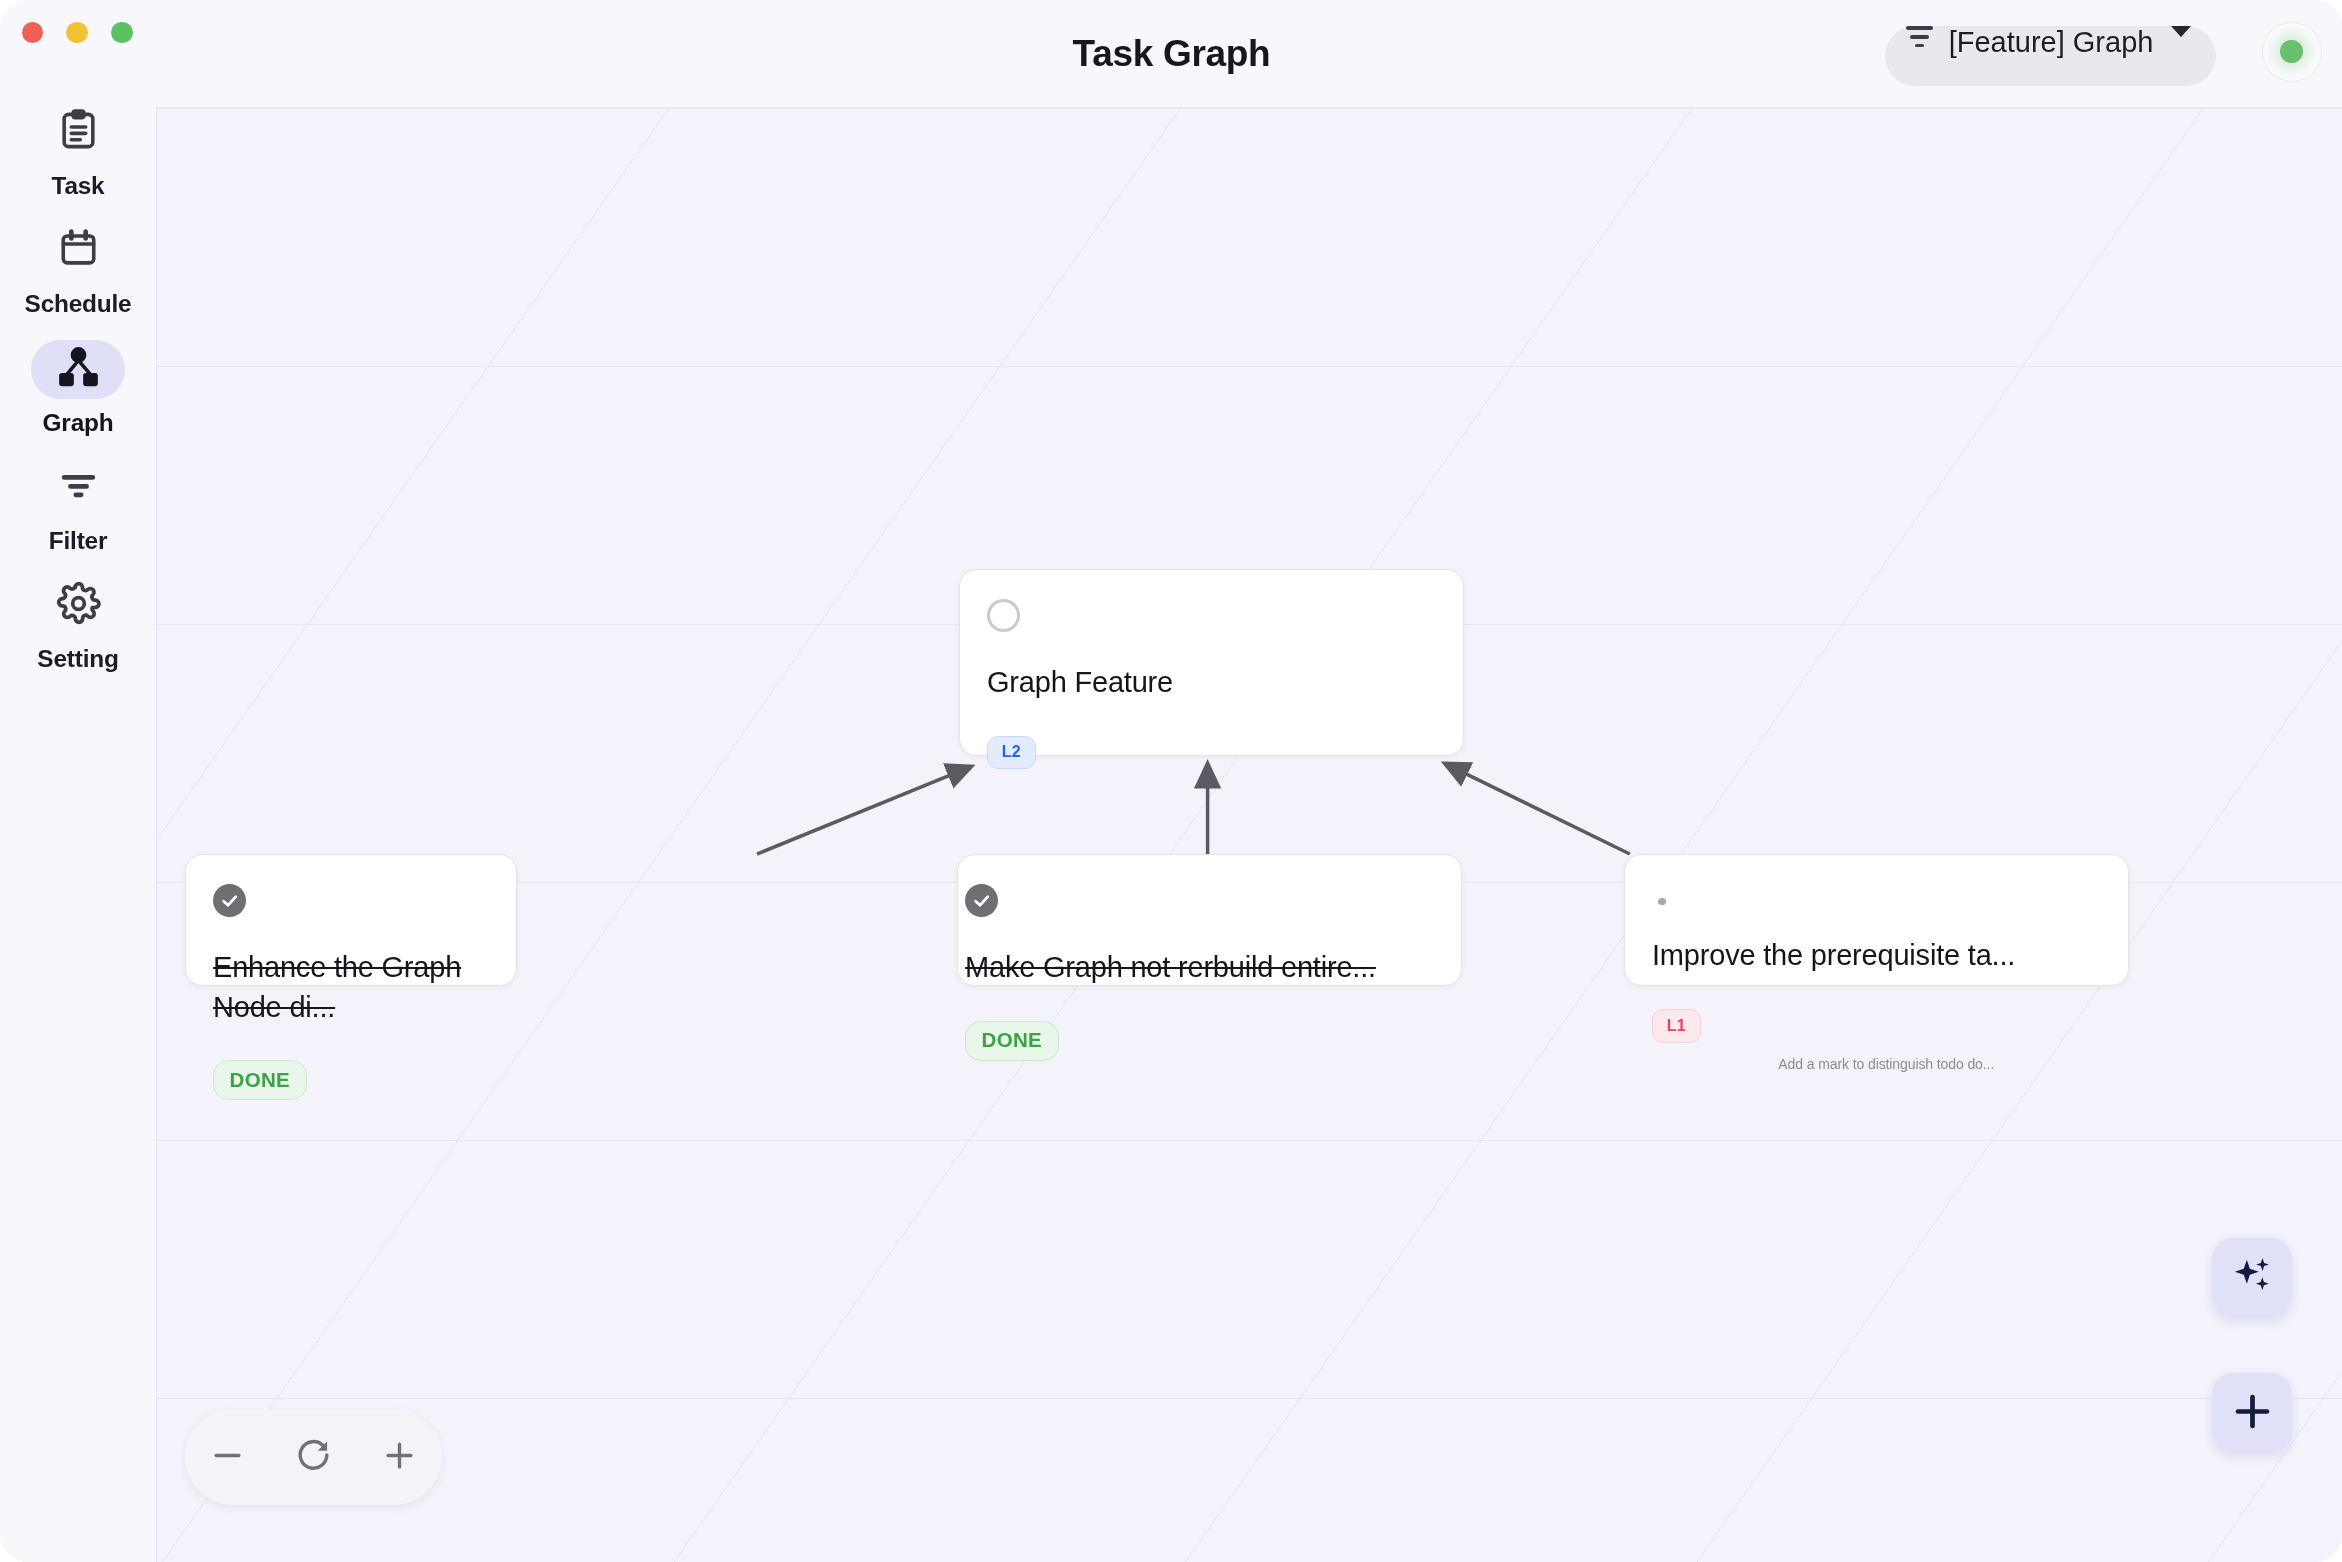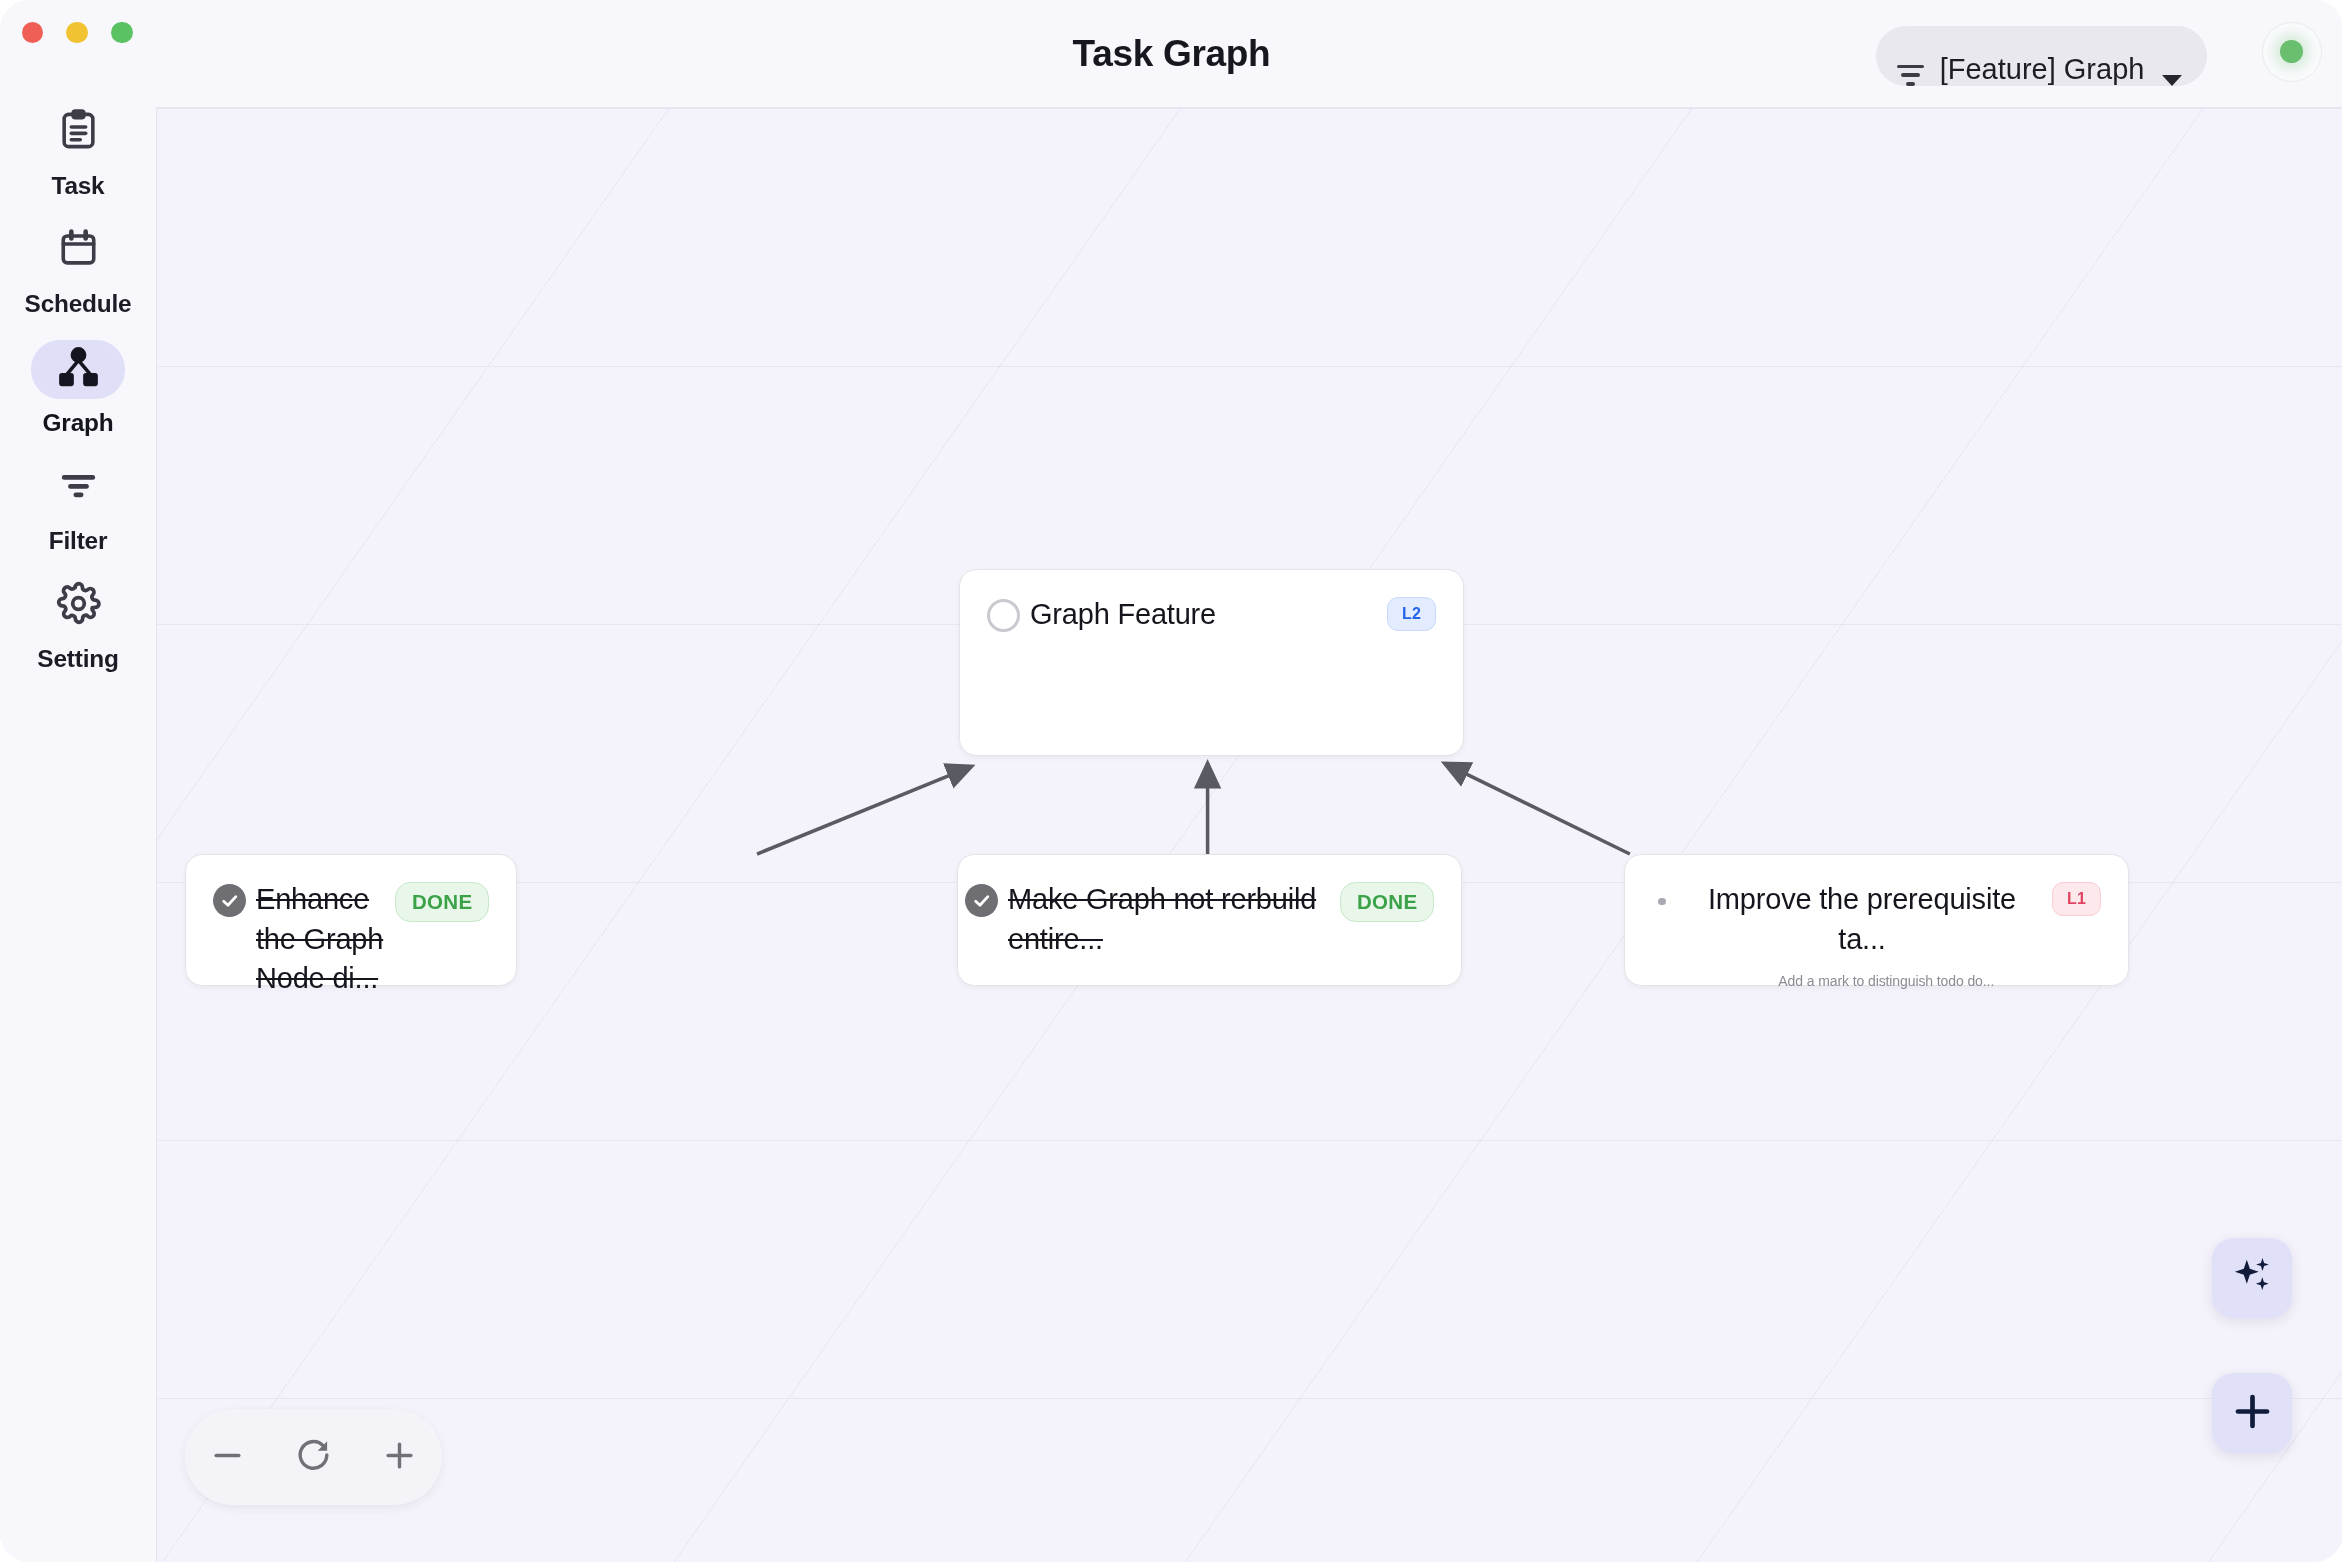--- a/index.html
+++ b/index.html
@@ -57,26 +57,26 @@
     font-size: 37px;
     font-weight: 700;
     color: #16171f;
     letter-spacing: -0.3px;
     pointer-events: none;
     border-radius: 15px;
   }
 
   #filter-chip {
     position: absolute;
-    right: 136px;
+    right: 127px;
     top: 26px;
     height: 60px;
     padding: 0 25px 0 21.5px;
     display: flex;
-    align-items: flex-end;
+    align-items: flex-start;
     gap: 15.6px;
     background: #e8e8ee;
     border-radius: 30px;
     cursor: pointer;
   }
   #filter-chip .chip-label {
     font-size: 29px;
     font-weight: 500;
     color: #1d1d24;
     white-space: nowrap;
@@ -190,21 +190,22 @@
     background: #ffffff;
     border: 1.5px solid #e4e4e8;
     border-radius: 17.6px;
     box-shadow: 0 2px 4.9px rgba(30,30,60,0.05);
     padding: 25px 27px;
     cursor: pointer;
   }
   .node-row {
     display: flex;
     align-items: flex-start;
-    gap: 10px;
+    gap: 31px;
+    flex-direction: column;
   }
   .node-title {
     flex: 1;
     font-size: 29px;
     line-height: 1.37;
     font-weight: 400;
     color: #15161d;
     letter-spacing: -0.2px;
     word-break: break-word;
   }

